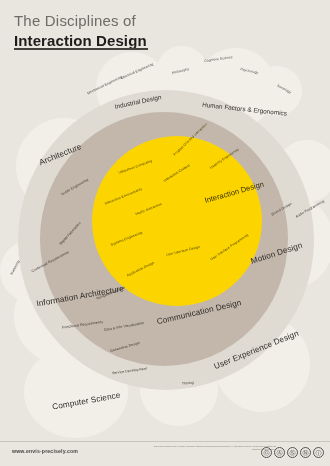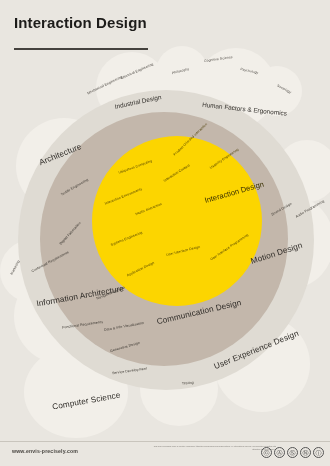--- a/index.html
+++ b/index.html
@@ -47,20 +47,21 @@
   .l-core-sm{font-size:3.4px;color:#4a3c00;letter-spacing:.1px;}
   .l-out{font-size:3.4px;color:#4c4843;letter-spacing:.1px;}
   .ctr{text-align:center;}
 </style>
 </head>
 <body>
 
 <div id="poster">
 
   <div class="header">
+    <div class="title-line1">The Disciplines of</div>
     <div class="title-line2">Interaction Design</div>
   </div>
   <div class="title-rule"></div>
 
   <div class="stage">
 
     <div class="petal" style="left:96px;top:52px;width:72px;height:72px;"></div>
     <div class="petal" style="left:196px;top:48px;width:80px;height:80px;"></div>
     <div class="petal" style="left:156px;top:46px;width:52px;height:52px;"></div>
     <div class="petal" style="left:252px;top:66px;width:50px;height:50px;"></div>

